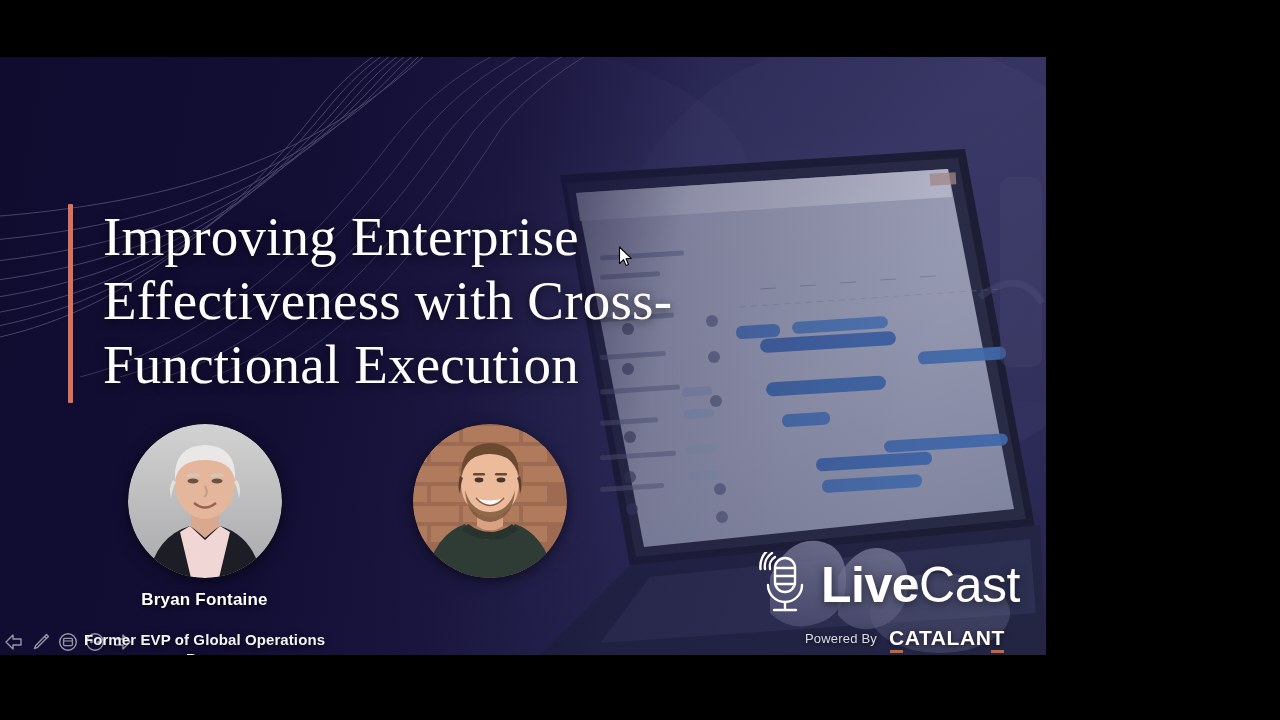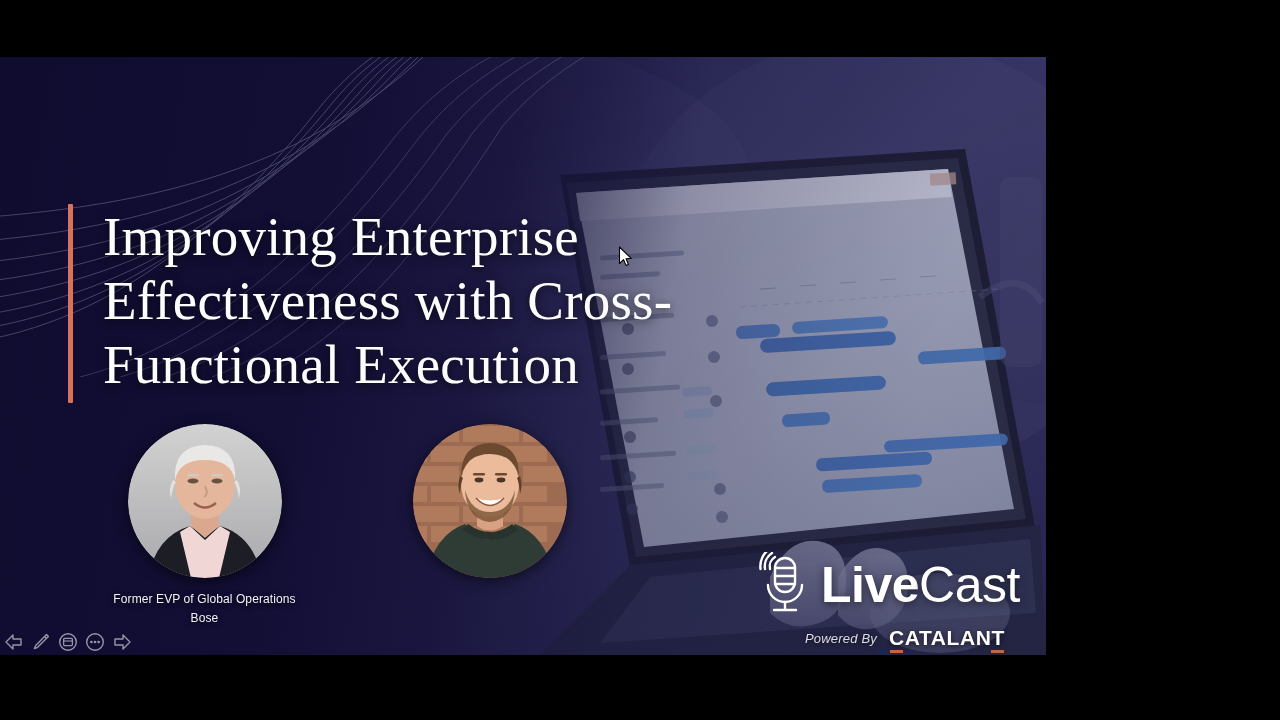--- a/index.html
+++ b/index.html
@@ -57,40 +57,40 @@
     width:154px; height:154px; border-radius:50%;
     margin:0 auto 12px auto; overflow:hidden; position:relative;
     box-shadow:0 3px 14px rgba(0,0,0,.55);
   }
   .avatar svg{ width:100%; height:100%; display:block; }
   .sp-name{
     font-size:17px; font-weight:bold; color:#ffffff; letter-spacing:.2px;
     text-shadow:0 1px 5px rgba(0,0,0,.8); margin-bottom:20px;
   }
   .sp-role{
-    font-size:12px; font-weight:normal; color:#f2f2f7; line-height:19px;
+    font-size:15px; font-weight:bold; color:#f2f2f7; line-height:19px;
     letter-spacing:.1px; text-shadow:0 1px 5px rgba(0,0,0,.8);
   }
   .speaker.s2 .sp-name{ margin-bottom:22px; }
 
   
   .logo{ position:absolute; left:757px; top:495px; width:270px; }
   .logo-row{ display:flex; align-items:center; }
   .mic{ width:54px; height:66px; flex:0 0 auto; }
   .mic svg{ width:100%; height:100%; display:block; }
   .wordmark{
     margin-left:10px; font-size:50px; line-height:52px; color:#ffffff;
     letter-spacing:-.5px; white-space:nowrap;
     text-shadow:0 2px 9px rgba(0,0,0,.55);
   }
   .wordmark .b{ font-weight:bold; }
   .wordmark .r{ font-weight:400; }
   .powered{ display:flex; align-items:center; justify-content:flex-end; margin-top:8px; padding-right:22px; }
   .pw-text{
-    font-size:13px; font-style:italic; color:#dcdce6; font-weight:400;
+    font-size:13px; color:#dcdce6; font-weight:400;
     letter-spacing:.2px; text-shadow:0 1px 4px rgba(0,0,0,.7);
   }
   .cat{ position:relative; margin-left:12px; }
   .cat-word{
     font-size:21px; font-weight:bold; color:#ffffff; letter-spacing:.6px;
     text-shadow:0 1px 5px rgba(0,0,0,.7);
   }
   .cat-u{ position:absolute; bottom:-3px; height:3px; background:#c3663f; }
   .cat-u.l{ left:1px;  width:13px; }
   .cat-u.r{ right:1px; width:13px; }
@@ -273,20 +273,21 @@
               <ellipse cx="65" cy="57" rx="5.5" ry="2.6" fill="#6a513f"></ellipse>
               <ellipse cx="89" cy="57" rx="5.5" ry="2.6" fill="#6a513f"></ellipse>
               <rect x="59" y="50" width="12" height="2.6" rx="1.3" fill="#cfcac4"></rect>
               <rect x="83" y="50" width="12" height="2.6" rx="1.3" fill="#cfcac4"></rect>
 
               <path d="M77 62 q4 8 -1 11" stroke="#c99a82" stroke-width="2" fill="none"></path>
               <path d="M66 79 q11 9 22 0" stroke="#9d5f50" stroke-width="2.4" fill="none"></path>
             </g>
           </svg>
         </div>
+        <div class="sp-name">Bryan Fontaine</div>
         <div class="sp-role">
           <span>Former EVP of Global Operations</span><br>
           <span>Bose</span>
         </div>
       </div>
 
       <div class="speaker s2">
         <div class="avatar">
           <svg viewBox="0 0 154 154">
             <defs>

